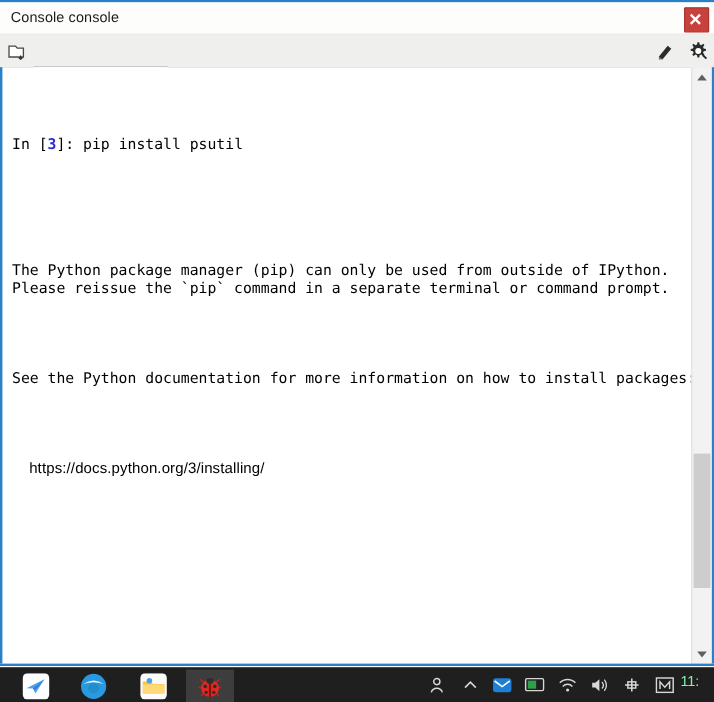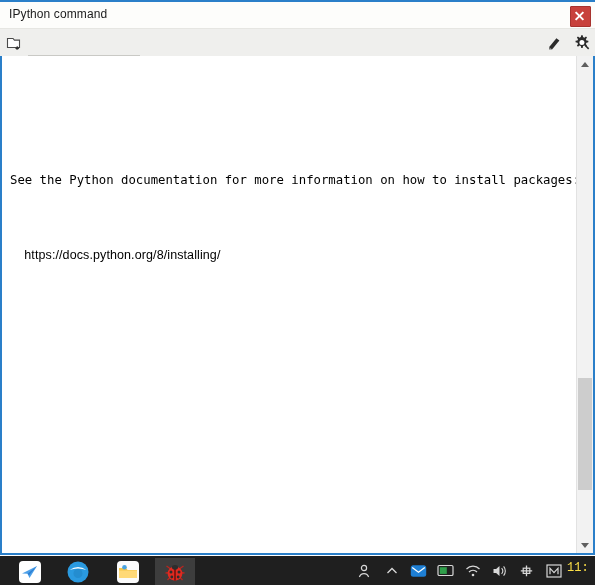--- a/index.html
+++ b/index.html
@@ -240,36 +240,36 @@
   .tray-item {
     width: 27px; height: 29px;
     display: flex; align-items: center; justify-content: center;
     cursor: pointer;
   }
   .clock {
     position: absolute;
     right: 0; top: 0;
     width: 28px; height: 24px;
     display: flex; align-items: center;
-    color: #fde047;
+    color: #86efac;
     font-size: 12px;
-    font-family: Liberation Mono, monospace;
+    font-family: Liberation Sans, sans-serif;
     overflow: hidden;
     cursor: pointer;
   }
 </style>
 </head>
 <body>
 
 <div id="app">
 
   <div class="panel-topline"></div>
 
   <div class="titlebar">
-    <div class="titlebar-label">IPython command</div>
+    <div class="titlebar-label">Console console</div>
     <div class="close-btn"></div>
   </div>
 
   <div class="tabstrip">
 
     <div class="browse-icon">
       <svg width="18" height="18" viewBox="0 0 18 18">
         <path d="M2.5 4.5 h5.5 l1.4 1.6 h5.1 v7.4 h-12 z" fill="#ffffff" stroke="#4a4a4a" stroke-width="1.1"></path>
         <path d="M12.2 12.2 v3.2 M12.2 15.4 l-1.6 -1.4 M12.2 15.4 l1.6 -1.4" stroke="#2f2f2f" stroke-width="1.1" fill="none"></path>
       </svg>
@@ -296,27 +296,30 @@
           <circle cx="8.9" cy="8.4" r="2.5" fill="#ffffff"></circle>
           <path d="M12.6 11.8 l3.1 3.1" stroke="#2b2b2b" stroke-width="1.6" fill="none"></path>
         </svg>
       </span>
     </div>
   </div>
 
   <div class="console">
     <div class="console-text">
 
-
-
-
+      <div class="blk"><span>In [</span><span class="prompt-num">3</span><span>]: </span><span>pip install psutil</span></div>
+
+
+
+      <div class="blk"><span>The Python package manager (pip) can only be used from outside of IPython.</span>
+<span>Please reissue the `pip` command in a separate terminal or command prompt.</span></div>
 
       <div class="blk"><span>See the Python documentation for more information on how to install packages:</span></div>
 
-      <div class="blk urlline"><span>    https://docs.python.org/8/installing/</span></div>
+      <div class="blk urlline"><span>    https://docs.python.org/3/installing/</span></div>
 
       
 
     </div>
   </div>
 
   <div class="scroll">
     <div class="scroll-up">
         <span class="arr arr-up"></span>
       </div>

